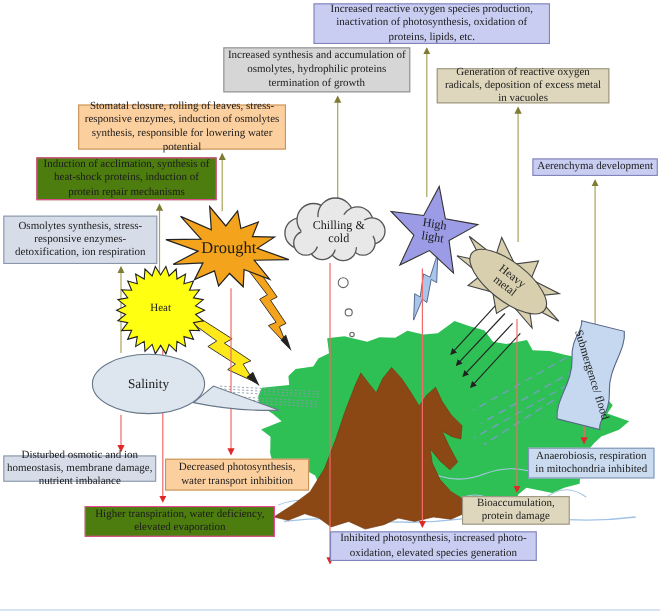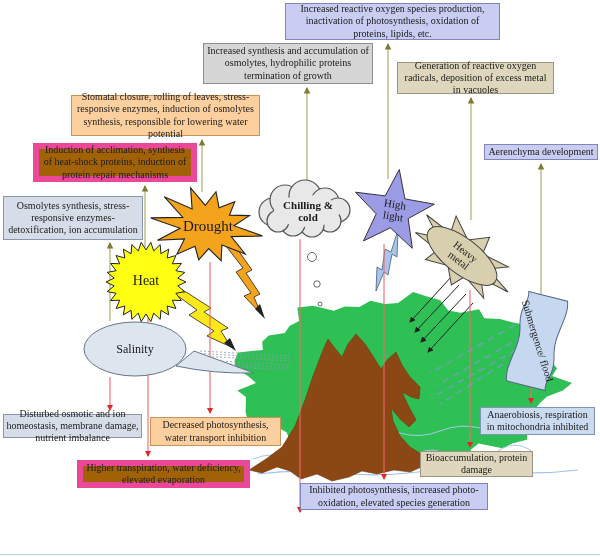--- a/index.html
+++ b/index.html
@@ -5,21 +5,21 @@
   html,body{margin:0;padding:0;background:#fff;}
   #stage{position:relative;width:600px;height:557px;background:#fff;overflow:hidden;
          font-family:"Liberation Serif","DejaVu Serif",serif;color:#1b1b1b;}
   #diagram-svg{position:absolute;left:0;top:0;}
   .box{position:absolute;box-sizing:border-box;display:flex;align-items:center;justify-content:center;
        text-align:center;font-size:10px;line-height:1.22;padding:1px 2px;font-family:Liberation Serif, serif;}
   .lavender{background:#c9cdf1;border:1px solid #8184bb;}
   .graybox {background:#d6d6d6;border:1px solid #8f8f8f;}
   .tanbox  {background:#ded7bd;border:1px solid #9b9480;}
   .orangebox{background:#fccf9e;border:1px solid #c9935a;}
-  .yellowbox{background:#a16207;border:6px solid #ec4899;}
+  .yellowbox{background:#4d7c0f;border:1px solid #ec4899;}
   .bluegray{background:#d6dde9;border:1px solid #8a96ab;}
   .lightblue{background:#cadbf0;border:1px solid #8095b3;text-align:center;}
   .shape-label{position:absolute;display:flex;align-items:center;justify-content:center;
        text-align:center;font-size:11px;line-height:1.05;color:#1a1a1a;pointer-events:none;}
   .bottom-rule{position:absolute;left:0;right:0;bottom:2px;height:1px;background:#b9cde6;}
   sub{font-size:7px;}
 </style>
 </head>
 <body>
 
@@ -140,31 +140,31 @@
       <ellipse cx="135" cy="349" rx="51" ry="27" fill="#dde5ef" stroke="#667788" stroke-width="1"></ellipse>
     </g>
   </svg>
 
   <div class="box lavender" style="left:285px;top:3px;width:215px;height:37px;">Increased  reactive oxygen species production, inactivation of photosynthesis, oxidation of proteins, lipids, etc.</div>
   <div class="box graybox" style="left:203px;top:43px;width:170px;height:41px;">Increased synthesis and accumulation of osmolytes, hydrophilic proteins termination of growth</div>
   <div class="box tanbox" style="left:397px;top:62px;width:157px;height:32px;">Generation of reactive oxygen radicals, deposition of excess metal in vacuoles</div>
   <div class="box orangebox" style="left:71px;top:95px;width:189px;height:41px;">Stomatal closure, rolling of leaves, stress-responsive enzymes, induction of osmolytes synthesis,  responsible for lowering water potential</div>
   <div class="box yellowbox" style="left:33px;top:143px;width:164px;height:39px;">Induction of acclimation, synthesis of heat-shock proteins, induction of protein repair mechanisms</div>
   <div class="box lavender" style="left:484px;top:144px;width:114px;height:16px;">Aerenchyma development</div>
-  <div class="box bluegray" style="left:3px;top:196px;width:140px;height:44px;">Osmolytes synthesis, stress-responsive enzymes-detoxification, ion accumulation</div>
+  <div class="box bluegray" style="left:3px;top:196px;width:140px;height:44px;">Osmolytes synthesis, stress-responsive enzymes-detoxification, ion respiration</div>
 
   <div class="box bluegray" style="left:3px;top:414px;width:139px;height:24px;">Disturbed osmotic and ion homeostasis, membrane damage, nutrient imbalance</div>
   <div class="box orangebox" style="left:150px;top:417px;width:131px;height:29px;">Decreased photosynthesis, water transport  inhibition</div>
   <div class="box yellowbox" style="left:77px;top:460px;width:173px;height:28px;">Higher transpiration, water deficiency, elevated evaporation</div>
   <div class="box lightblue" style="left:480px;top:407px;width:115px;height:28px;">Anaerobiosis, respiration in mitochondria inhibited</div>
-  <div class="box tanbox" style="left:420px;top:451px;width:113px;height:26px;">Bioaccumulation, protein damage</div>
+  <div class="box tanbox" style="left:420px;top:451px;width:98px;height:26px;">Bioaccumulation, protein damage</div>
   <div class="box lavender" style="left:300px;top:483px;width:188px;height:27px;">Inhibited photosynthesis, increased photo-oxidation, elevated species generation</div>
 
-  <div class="shape-label" style="left:116px;top:274px;width:60px;height:14px;font-size:14px;">Heat</div>
+  <div class="shape-label" style="left:116px;top:274px;width:60px;height:14px;font-size:10px;">Heat</div>
   <div class="shape-label" style="left:172px;top:220px;width:72px;height:14px;font-size:15px;">Drought</div>
-  <div class="shape-label" style="left:276px;top:198px;width:64px;height:28px;font-weight:bold;">Chilling &amp; cold</div>
+  <div class="shape-label" style="left:276px;top:198px;width:64px;height:28px;">Chilling &amp; cold</div>
   <div class="shape-label" style="left:374px;top:197px;width:40px;height:28px;transform:rotate(9deg);">High light</div>
   <div class="shape-label" style="left:436px;top:244px;width:52px;height:24px;font-size:10.5px;transform:rotate(38deg);">Heavy metal</div>
   <div class="shape-label" style="left:494px;top:329px;width:86px;height:24px;font-size:10.5px;transform:rotate(73deg);">Submergence/ flood</div>
   <div class="shape-label" style="left:103px;top:342px;width:64px;height:14px;font-size:12px;">Salinity</div>
 
   <div class="bottom-rule"></div>
 </div>
 
 </body></html>

